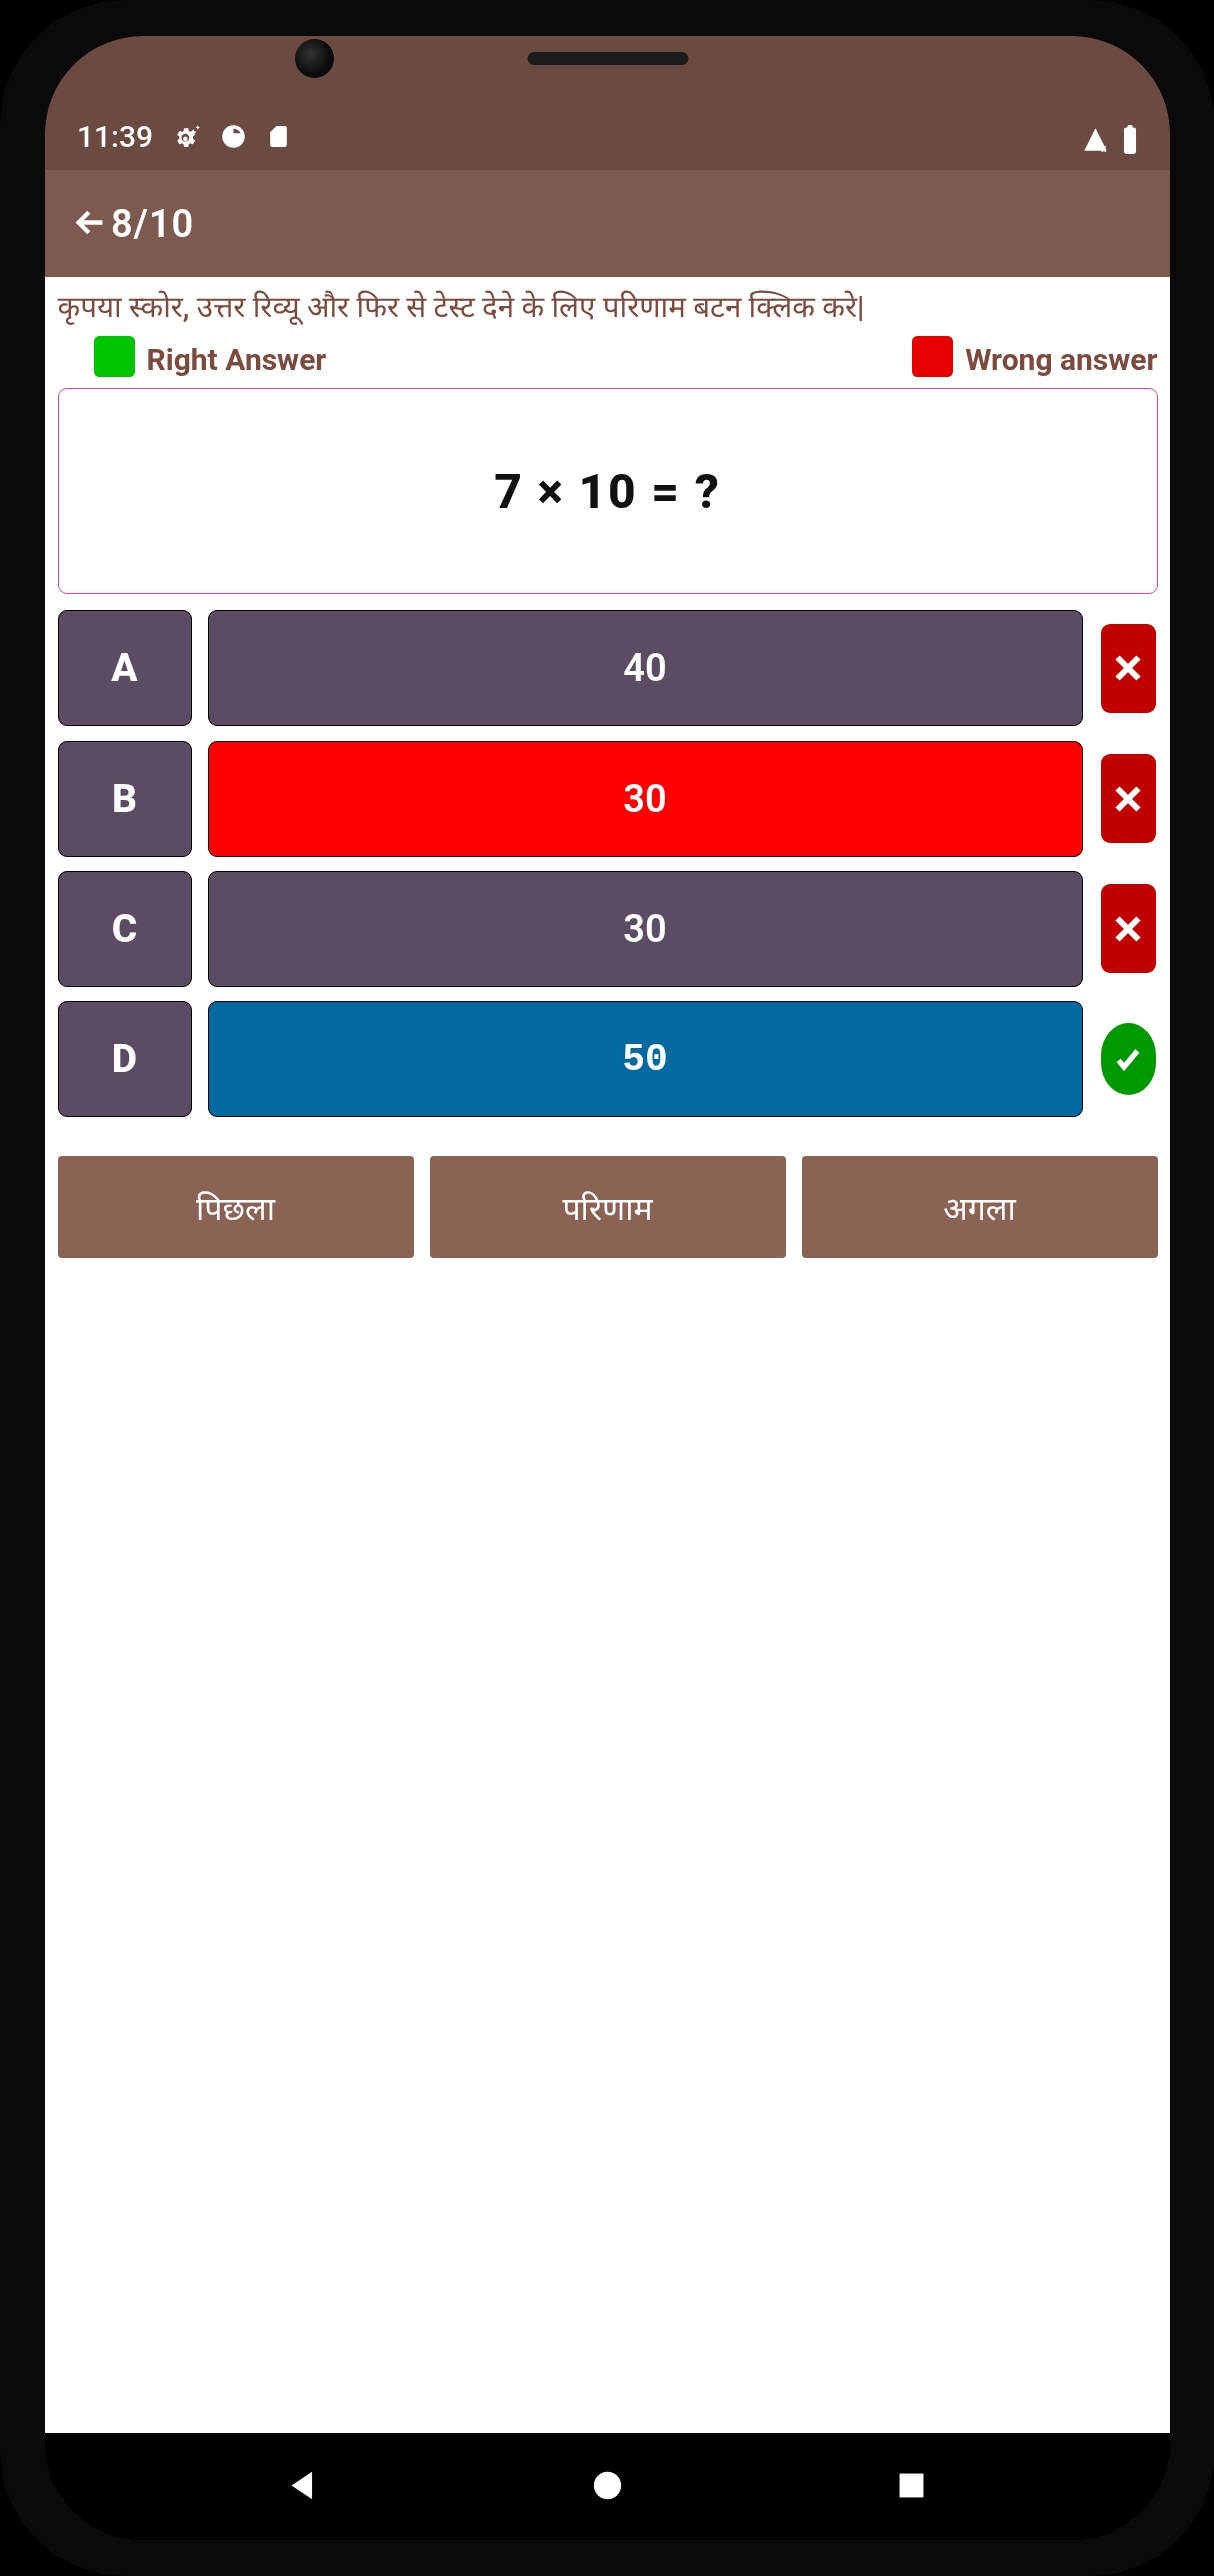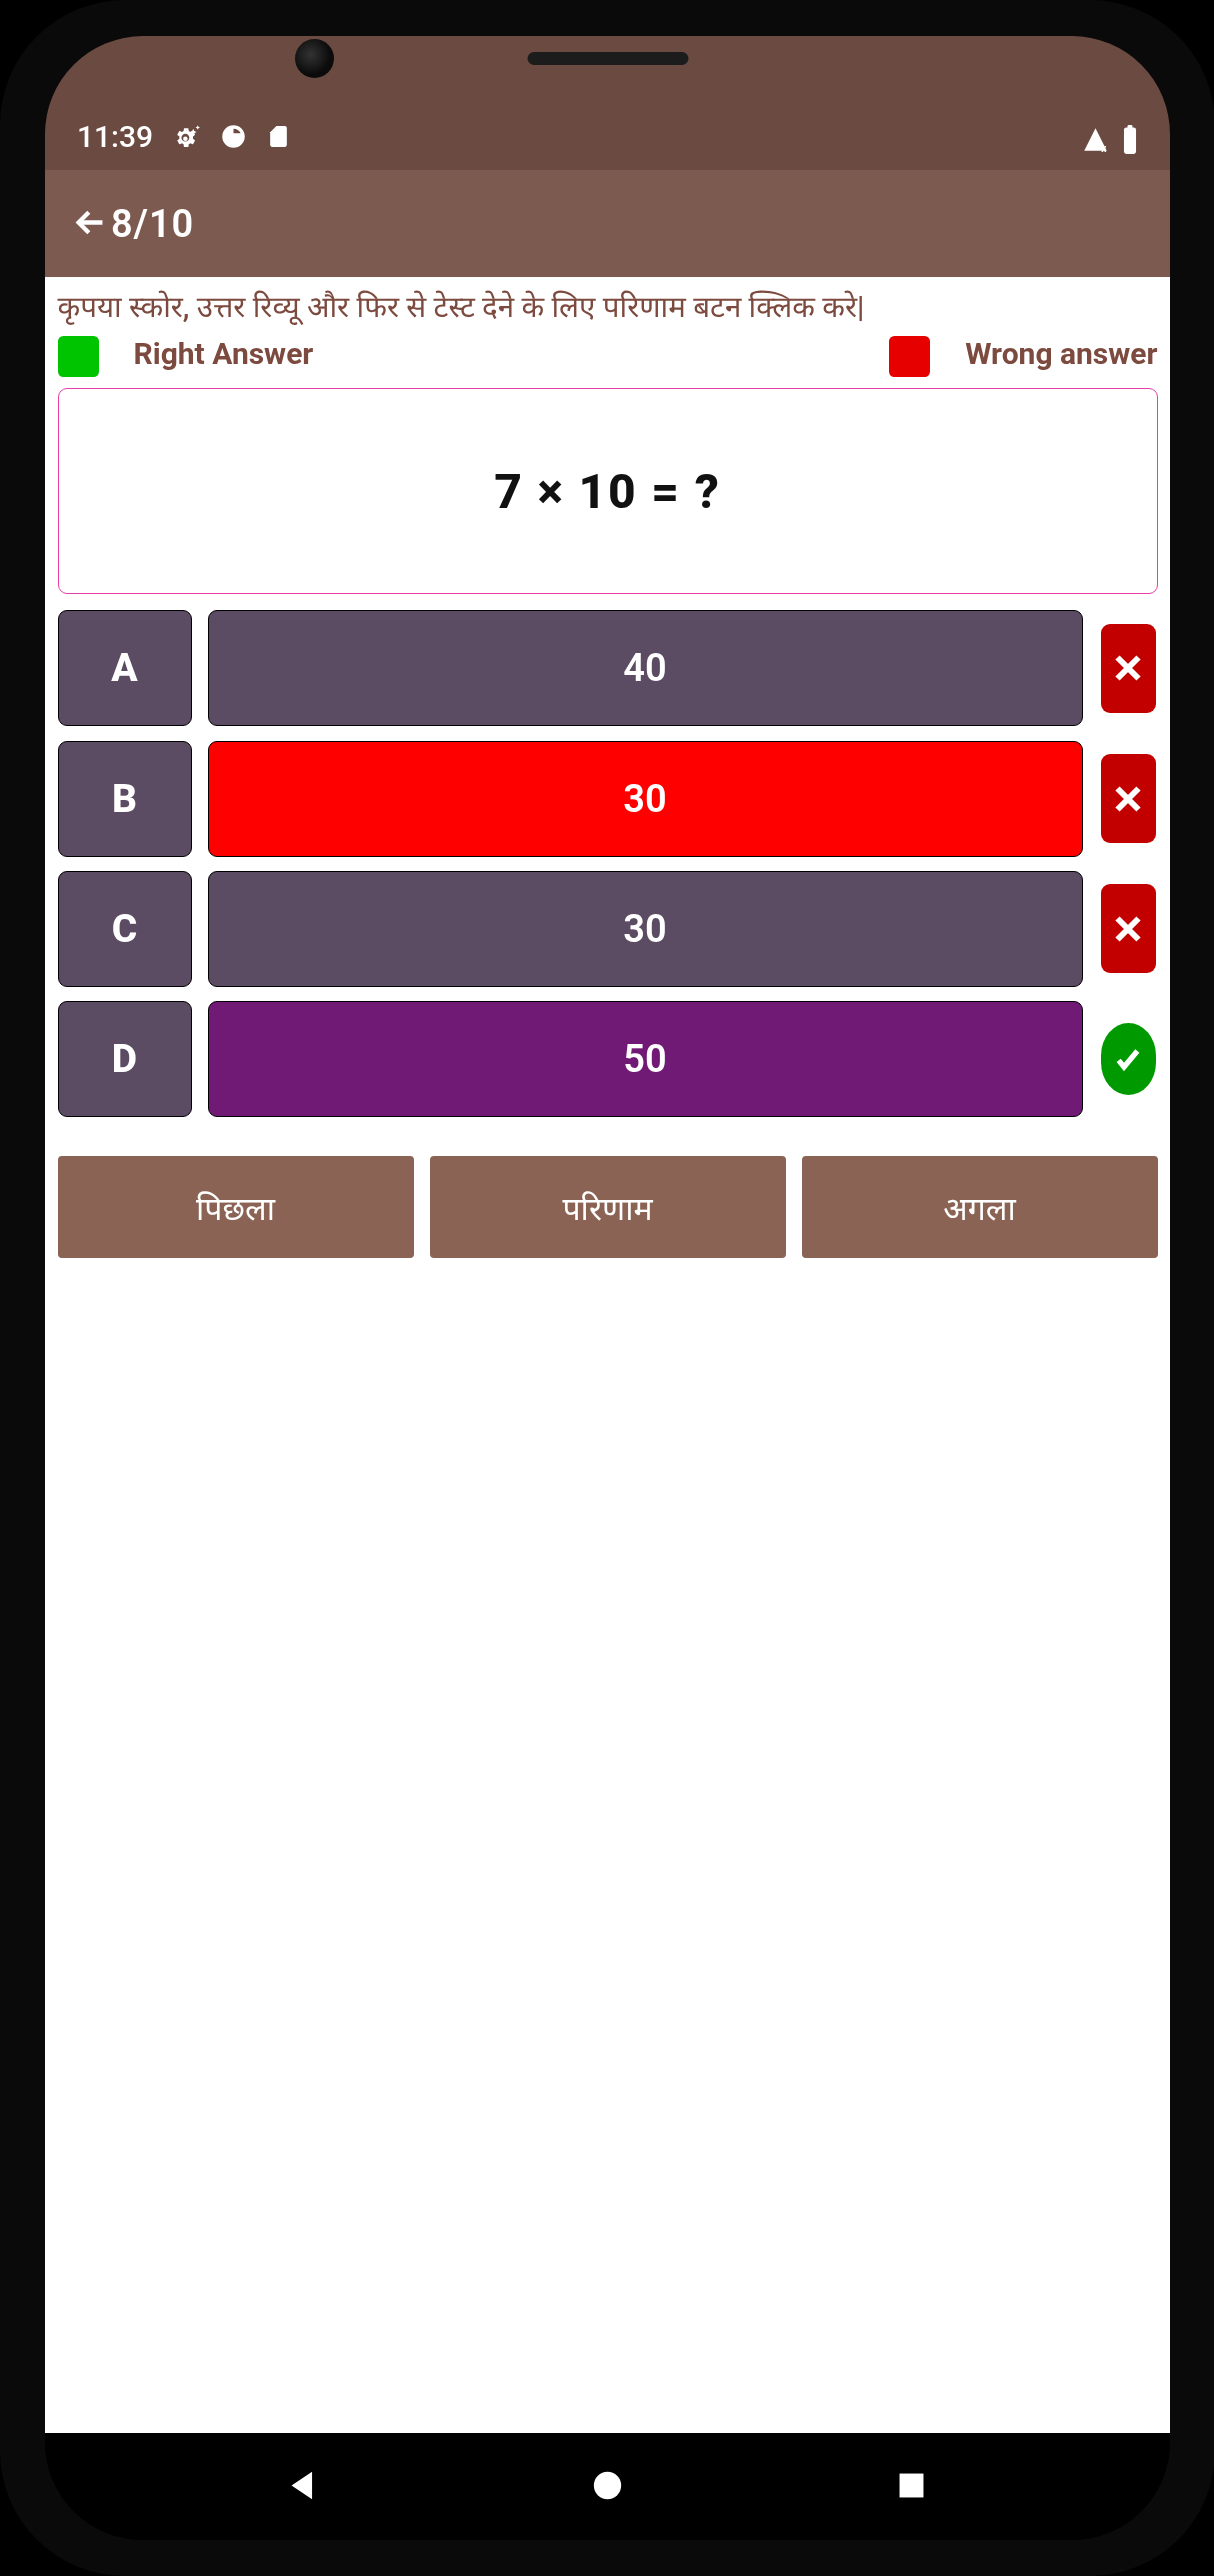--- a/index.html
+++ b/index.html
@@ -116,21 +116,21 @@
     font-size: 29.5px;
     line-height: 1.35;
     font-weight: 500;
   }
   .legend {
     display: flex;
     align-items: center;
     justify-content: space-between;
     padding: 3.6px 12.5px 9px 12.5px;
   }
-  .legend-group { display: flex; align-items: flex-start; gap: 35px; }
+  .legend-group { display: flex; align-items: flex-end; gap: 12px; margin-left: 36px; }
   .swatch {
     width: 41px; height: 41px; border-radius: 5.4px;
   }
   .swatch.green { background: #00c400; }
   .swatch.red { background: #e60000; }
   .legend-text { font-size: 30px; font-weight: 700; color: #7c4a3e; }
   
   .question-card {
     margin: 1.8px 12.5px 16px 12.5px;
     border: 1.8px solid #e83fa5;
@@ -177,21 +177,21 @@
     color: #fff;
     font-size: 38px;
     font-weight: 600;
     display: flex;
     align-items: center;
     justify-content: center;
     height: 116px;
   }
   .opt-val.default { background: #5b4b63; }
   .opt-val.wrong   { background: #ff0000; }
-  .opt-val.correct { background: #701a75; }
+  .opt-val.correct { background: #0369a1; font-family: Liberation Mono, monospace; }
   .opt-mark {
     width: 59px;
     display: flex;
     align-items: center;
     justify-content: center;
   }
   .mark-x {
     width: 55px; height: 89px;
     background: #c30000;
     border-radius: 9px;

